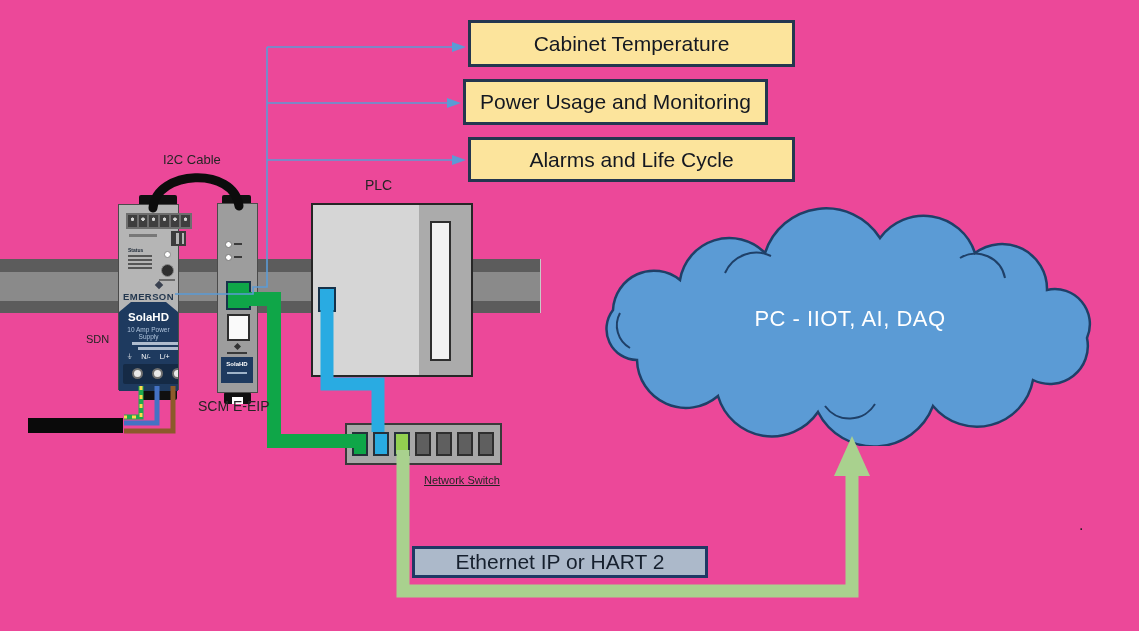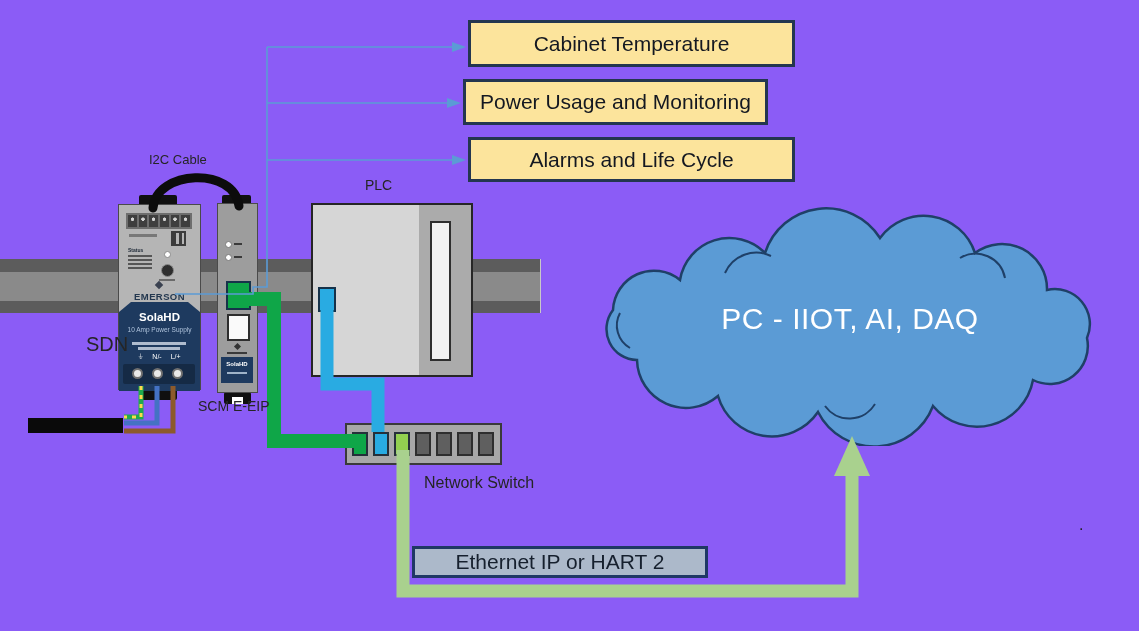--- a/index.html
+++ b/index.html
@@ -1,17 +1,17 @@
 <!DOCTYPE html>
 <html><head>
 <meta charset="utf-8">
 <style>
   html,body{margin:0;padding:0;background:#ffffff;}
   #stage{
-    position:relative;width:1139px;height:631px;background:#8b5cf6;overflow:hidden;
+    position:relative;width:1139px;height:631px;background:#ec4899;overflow:hidden;
     font-family:"Liberation Sans", sans-serif;
   }
   .abs{position:absolute;}
 
   
   .din-rail{
     left:0;top:259px;width:540px;height:54px;
     background:linear-gradient(180deg,#5C5C5C 0 13px,#8A8A8A 13px 42px,#5C5C5C 42px 54px);
     border-right:1px solid #c9c9c9;
     z-index:1;
@@ -24,21 +24,21 @@
     font-size:21px;color:#141821;z-index:2;
   }
   .note-1{left:468px;top:20px;width:327px;height:47px;}
   .note-2{left:463px;top:79px;width:305px;height:46px;}
   .note-3{left:468px;top:137px;width:327px;height:45px;}
 
   
   .cloud-svg{left:575px;top:198px;z-index:2;}
   .cloud-text{
     left:705px;top:302px;width:290px;height:34px;z-index:3;
-    color:#ffffff;font-size:30px;text-align:center;line-height:34px;letter-spacing:.5px;
+    color:#ffffff;font-size:22px;text-align:center;line-height:34px;letter-spacing:.5px;
   }
 
   
   .bus-label{
     left:412px;top:546px;width:296px;height:32px;z-index:6;
     background:#ACB9CA;border:3px solid #1F3864;box-sizing:border-box;
     display:flex;align-items:center;justify-content:center;
     font-size:21px;color:#16202e;
   }
 
@@ -46,31 +46,31 @@
   .switch-body{
     left:345px;top:423px;width:157px;height:42px;z-index:2;
     background:#A8A8A8;border:2px solid #3A3A3A;box-sizing:border-box;
   }
   .switch-port{position:absolute;top:7px;width:16px;height:24px;border:2px solid #26303a;box-sizing:border-box;background:#5F5F5F;}
   .p0{left:5px;} .p1{left:26px;} .p2{left:47px;} .p3{left:68px;border-color:#2e2e2e;}
   .p4{left:89px;border-color:#2e2e2e;} .p5{left:110px;border-color:#2e2e2e;} .p6{left:131px;border-color:#2e2e2e;}
 
   
   .dev-label{color:#252525;z-index:6;white-space:nowrap;}
-  .lbl-i2c{left:149px;top:152px;font-size:13px;}
+  .lbl-i2c{left:163px;top:152px;font-size:13px;}
   .lbl-plc{left:365px;top:177px;font-size:14px;}
-  .lbl-sdn{left:86px;top:333px;font-size:20px;text-align:center;}
+  .lbl-sdn{left:86px;top:333px;font-size:11px;text-align:center;}
   .lbl-scm{left:198px;top:398px;font-size:14px;}
-  .lbl-switch{left:424px;top:474px;font-size:16px;}
+  .lbl-switch{left:424px;top:474px;font-size:11px;text-decoration:underline;}
 
   
   .psu-tab-top{left:139px;top:195px;width:38px;height:12px;background:#101010;border-radius:2px;z-index:2;}
   .psu-tab-bot{left:139px;top:389px;width:38px;height:11px;background:#101010;border-radius:2px;z-index:2;}
   .psu-body{
-    left:118px;top:204px;width:83px;height:186px;z-index:3;
+    left:118px;top:204px;width:61px;height:186px;z-index:3;
     background:#B5B5B5;border:1.5px solid #4a4a4a;box-sizing:border-box;
   }
   .psu-termstrip{position:absolute;left:7px;top:8px;width:66px;height:16px;background:#6E6E6E;display:flex;gap:2px;padding:2px;box-sizing:border-box;}
   .psu-tpin{flex:1;background:radial-gradient(circle at 50% 35%, #d2d2d2 1.5px, #3E3E3E 2px);}
   .psu-microbar{position:absolute;left:10px;top:29px;width:28px;height:3px;background:#787878;}
   .psu-qr{position:absolute;left:52px;top:26px;width:15px;height:15px;border:2px solid #3C3C3C;box-sizing:border-box;
     background:repeating-linear-gradient(90deg,#3c3c3c 0 3px,#b5b5b5 3px 6px);}
   .psu-status{position:absolute;left:9px;top:42px;font-size:5px;line-height:6px;color:#1d2836;font-weight:bold;}
   .psu-statusbar{position:absolute;left:9px;width:24px;height:2px;background:#565656;}
   .sb1{top:50px;} .sb2{top:54px;} .sb3{top:58px;} .sb4{top:62px;}

